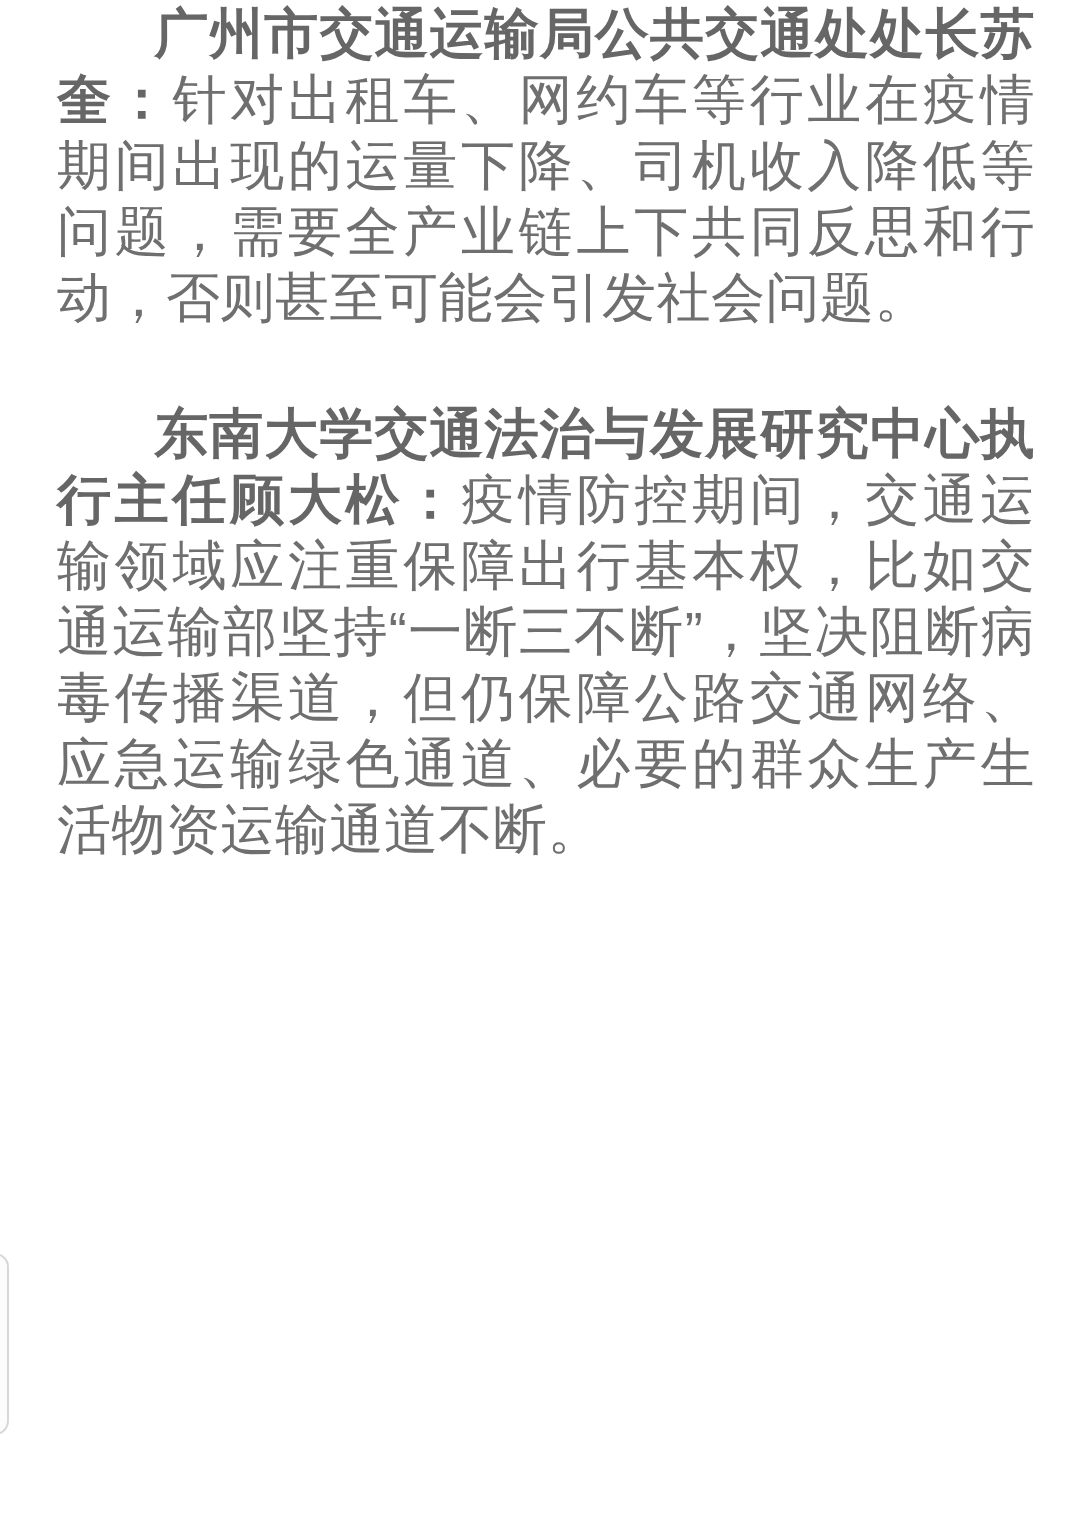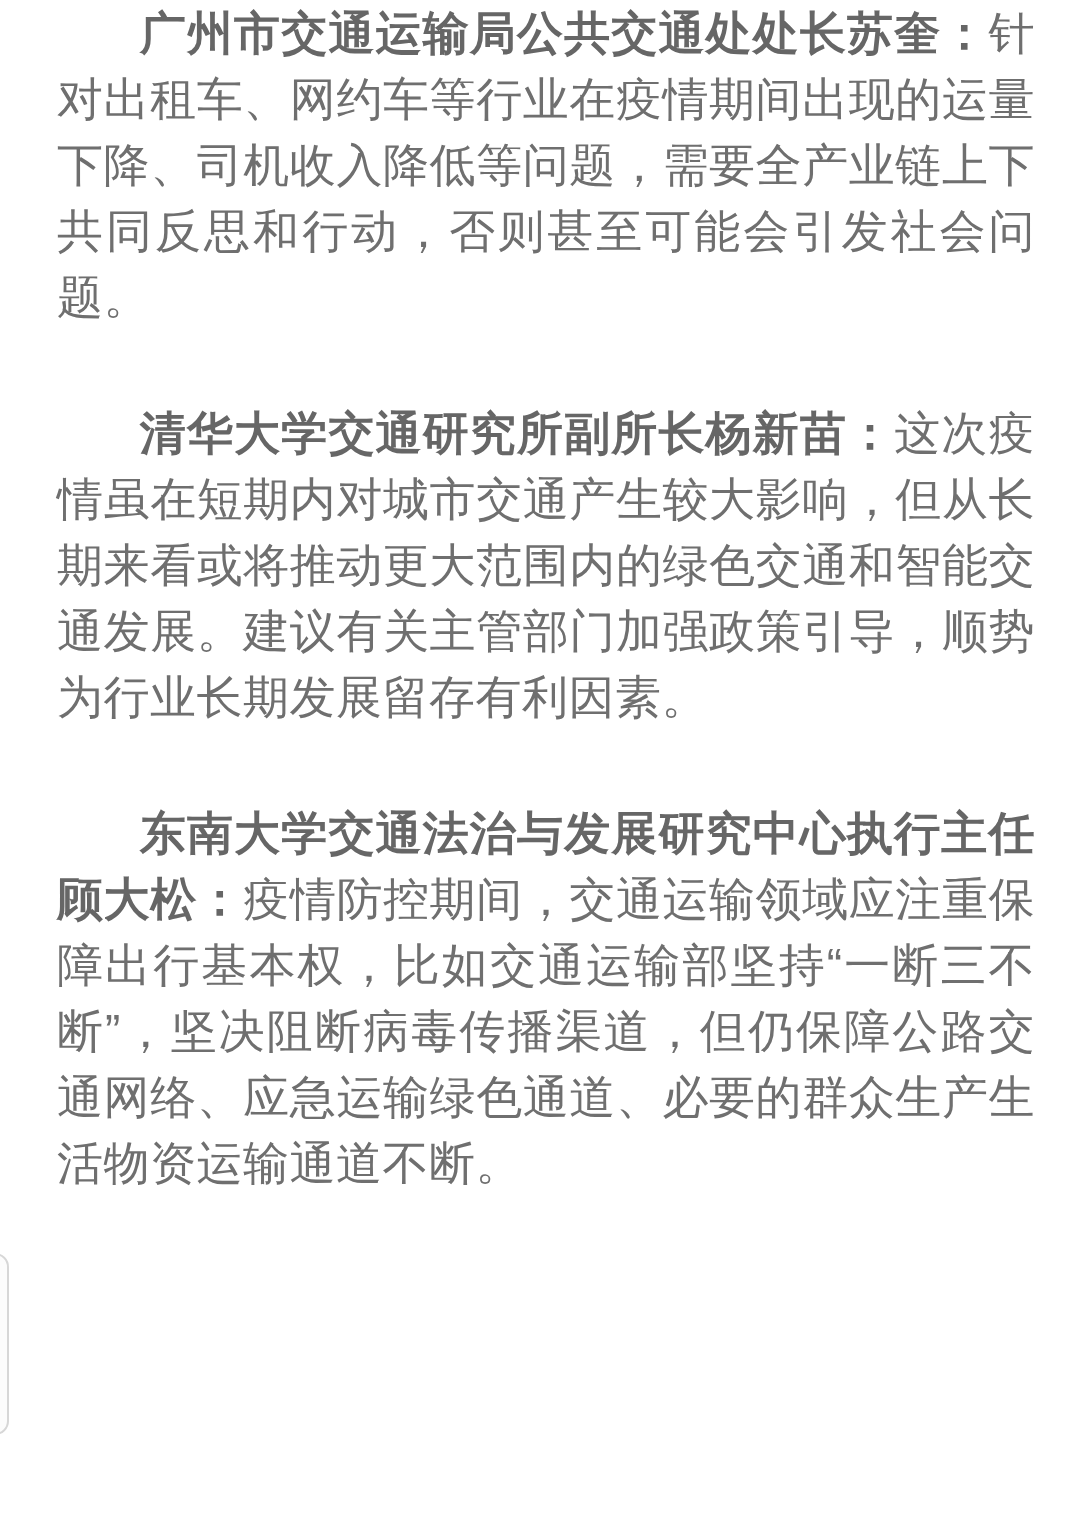--- a/index.html
+++ b/index.html
@@ -22,21 +22,21 @@
   .article {
     position: absolute;
     top: 0;
     left: 0;
     width: 1080px;
     padding: 0 45px 40px 57px;
     color: #6b6b6b;
   }
 
   .para {
-    font-size: 46px;
+    font-size: 54px;
     line-height: 66px;
     text-indent: 1.8em;
     text-align: justify;
     letter-spacing: 0.5px;
     margin-bottom: 70px;
     word-break: break-all;
   }
 
   .para:last-child { margin-bottom: 0; }
 
@@ -65,21 +65,20 @@
 </head>
 <body>
 
 <div class="page">
 
   <div class="article">
 
     <p class="para"><strong class="lead">广州市交通运输局公共交通处处长苏奎：</strong><span class="body-text">针对出租车、网约车等行业在疫情期间出现的运量下降、司机收入降低等问题，需要全产业链上下共同反思和行动，否则甚至可能会引发社会问题。</span></p>
 
 
-    <p class="para"><strong class="lead">清华大学交通研究所副所长杨新苗：</strong><span class="body-text">这次疫情虽在短期内对城市交通产生较大影响，但从长期来看或将推动更大范围内的绿色交通和智能交通发展。建议有关主管部门加强政策引导，顺势为行业长期发展留存有利因素。</span></p>
 
     <p class="para"><strong class="lead">东南大学交通法治与发展研究中心执行主任顾大松：</strong><span class="body-text">疫情防控期间，交通运输领域应注重保障出行基本权，比如交通运输部坚持“一断三不断”，坚决阻断病毒传播渠道，但仍保障公路交通网络、应急运输绿色通道、必要的群众生产生活物资运输通道不断。</span></p>
 
   </div>
 
   <div class="floating-handle"></div>
 
 </div>
 
 </body></html>

